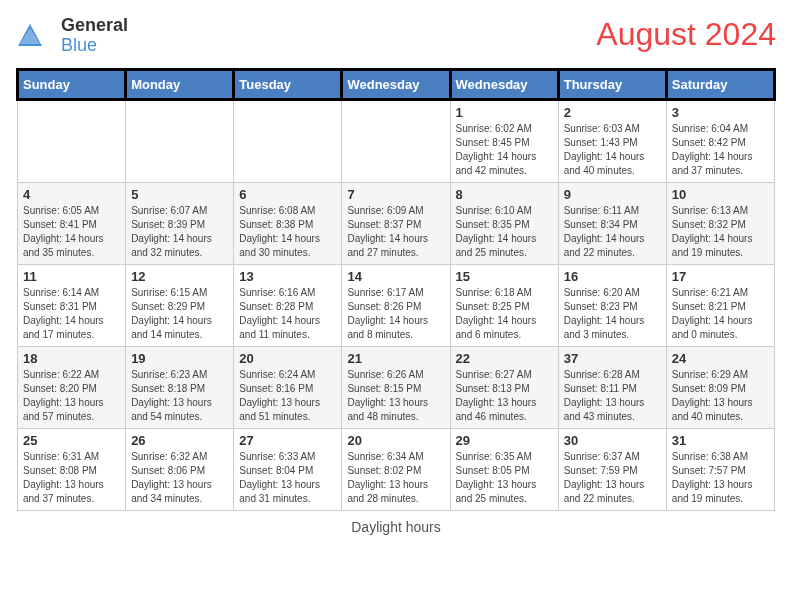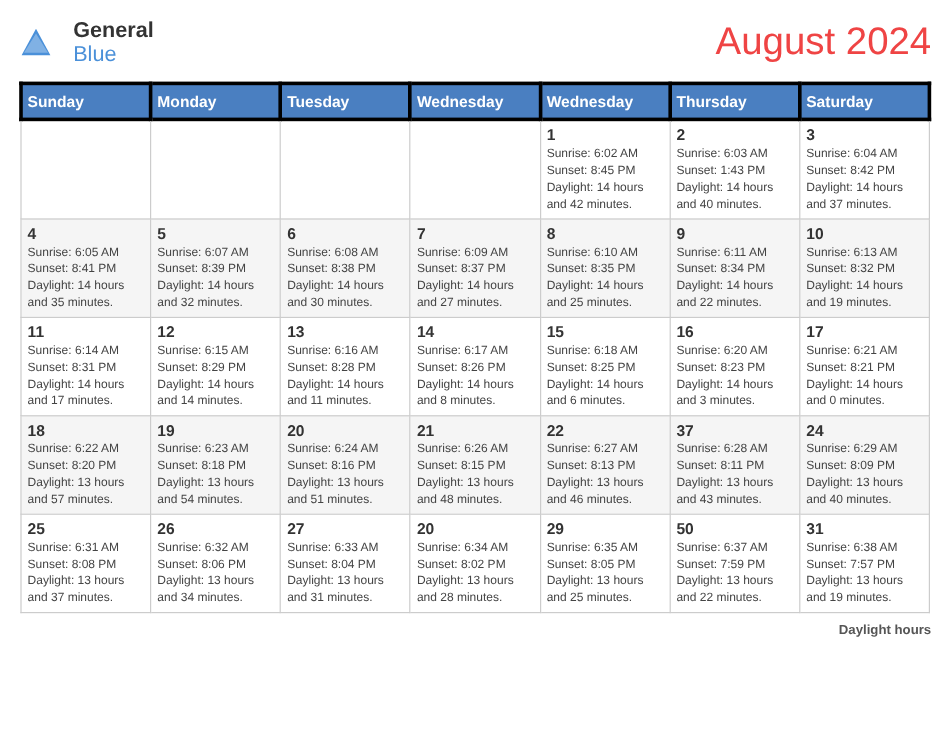--- a/index.html
+++ b/index.html
@@ -87,24 +87,23 @@
     .day-info {
       font-size: 10px;
       line-height: 1.4;
       color: #444;
     }
     .empty-cell {
       background: #fff !important;
     }
     .footer {
       margin-top: 8px;
-      font-size: 11px;
+      font-size: 14px;
       color: #555;
-      text-align: right;
-      font-weight: bold;
+      text-align: center;
     }
   </style>
 </head>
 <body>
 
 <div class="header">
   <div class="logo">
     <svg class="logo-icon" viewBox="0 0 28 28" xmlns="http://www.w3.org/2000/svg">
       <polygon points="14,2 26,24 2,24" fill="#4a90d9"></polygon>
       <polygon points="14,6 24,22 4,22" fill="#fff" opacity="0.3"></polygon>
@@ -342,21 +341,21 @@
 and 28 minutes.</div>
         </td>
         <td>
           <span class="day-num">29</span>
           <div class="day-info">Sunrise: 6:35 AM
 Sunset: 8:05 PM
 Daylight: 13 hours
 and 25 minutes.</div>
         </td>
         <td>
-          <span class="day-num">50</span>
+          <span class="day-num">30</span>
           <div class="day-info">Sunrise: 6:37 AM
 Sunset: 7:59 PM
 Daylight: 13 hours
 and 22 minutes.</div>
         </td>
         <td>
           <span class="day-num">31</span>
           <div class="day-info">Sunrise: 6:38 AM
 Sunset: 7:57 PM
 Daylight: 13 hours

